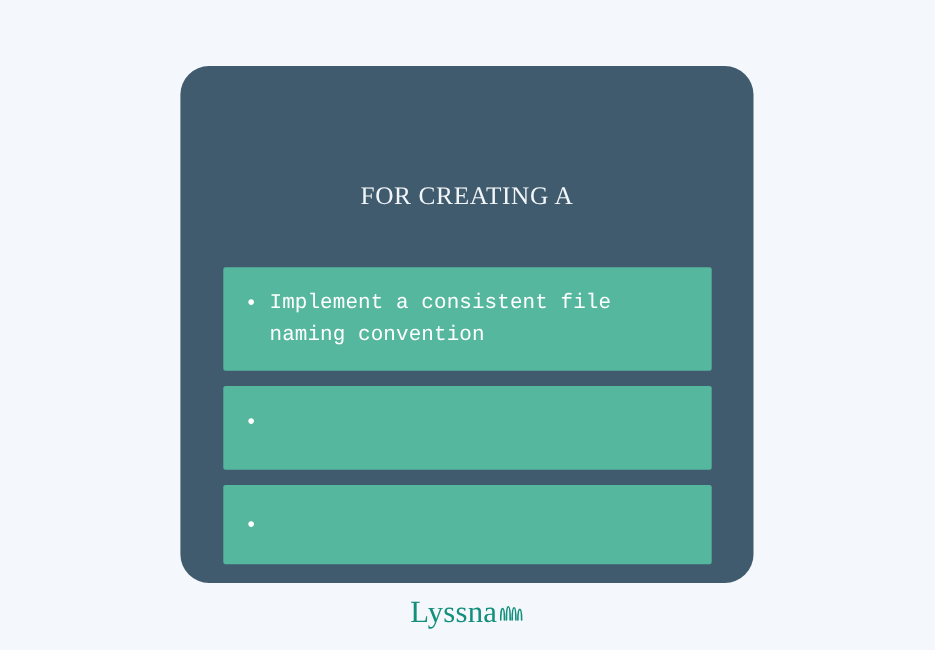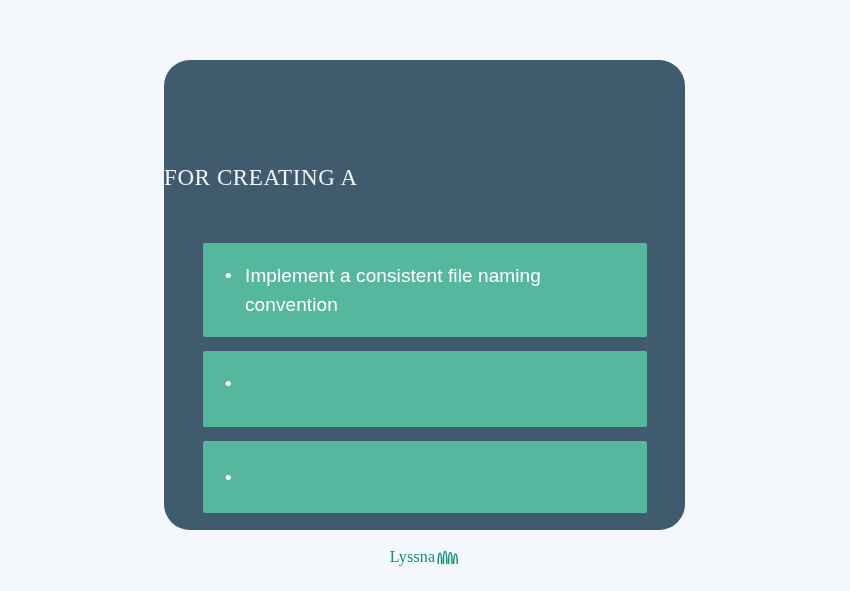--- a/index.html
+++ b/index.html
@@ -46,21 +46,21 @@
     line-height: 62px;
     color: #ffffff;
     letter-spacing: 0.5px;
   }
 
   .subtitle {
     position: absolute;
     left: 0;
     top: 103px;
     width: 100%;
-    text-align: left;
+    text-align: center;
     font-family: "Liberation Serif", serif;
     font-weight: 400;
     font-size: 23px;
     line-height: 30px;
     color: #f2f6f9;
     letter-spacing: 0.6px;
   }
   .subtitle .sub-line {
     display: block;
   }
@@ -102,21 +102,21 @@
     font-size: 19px;
     line-height: 29px;
   }
   .tip-item.one-line .tip-bullet {
     line-height: 29px;
   }
 
   .tip-text {
     flex: 1 1 auto;
     color: #ffffff;
-    font-family: Liberation Sans, sans-serif;
+    font-family: Liberation Mono, monospace;
     font-size: 19px;
     line-height: 29px;
     font-weight: 400;
     letter-spacing: 0.1px;
   }
 
   .logo {
     position: absolute;
     left: 0;
     top: 544px;
@@ -124,21 +124,21 @@
     text-align: center;
     line-height: 0;
   }
   .logo-inner {
     display: inline-flex;
     align-items: center;
     gap: 1px;
   }
   .logo-word {
     font-family: "Liberation Serif", serif;
-    font-size: 16px;
+    font-size: 28px;
     line-height: 26px;
     color: #12907c;
     letter-spacing: 0.2px;
   }
   .logo-mark {
     display: inline-block;
     line-height: 0;
   }
 </style>
 </head>

